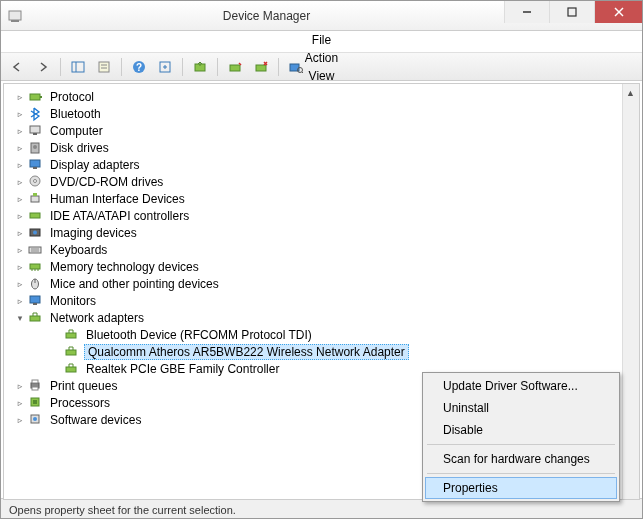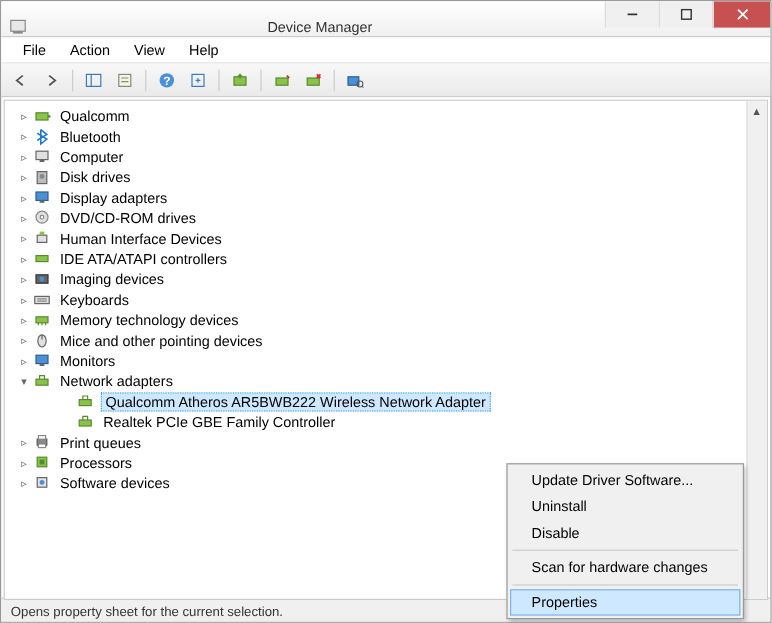--- a/index.html
+++ b/index.html
@@ -1,46 +1,46 @@
 <!DOCTYPE html>
 <html><head>
 <meta charset="utf-8">
 <style>
 * { margin: 0; padding: 0; box-sizing: border-box; font-family: "Segoe UI", Tahoma, sans-serif; }
 body { background: #fff; width: 643px; height: 519px; overflow: hidden; border: 1px solid #999; }
 
-.titlebar { height: 30px; background: linear-gradient(#fff, #f0f0f0); border-bottom: 1px solid #ccc; display: flex; align-items: flex-end; position: relative; }
+.titlebar { height: 30px; background: linear-gradient(#fff, #f0f0f0); border-bottom: 1px solid #ccc; display: flex; align-items: center; position: relative; }
 .titlebar-icon { width: 16px; height: 16px; margin: 0 6px; }
 .titlebar-title { flex: 1; text-align: center; font-size: 12px; color: #333; }
 .win-controls { display: flex; height: 100%; }
 .win-btn { width: 45px; height: 22px; display: flex; align-items: center; justify-content: center; font-size: 11px; border-left: 1px solid #ddd; cursor: pointer; }
 .win-min { background: #f0f0f0; }
 .win-max { background: #f0f0f0; }
 .win-close { background: #c75050; color: #fff; width: 48px; }
 
-.menubar { height: 22px; background: #fff; border-bottom: 1px solid #e0e0e0; display: flex; align-items: center; padding: 0 8px; }
+.menubar { height: 22px; background: #fff; border-bottom: 1px solid #e0e0e0; display: flex; align-items: center; padding: 0 8px; flex-direction: column; }
 .menu-item { padding: 2px 10px; font-size: 12px; cursor: pointer; }
 
 .toolbar { height: 28px; background: linear-gradient(#f8f8f8, #eaeaea); border-bottom: 1px solid #ccc; display: flex; align-items: center; padding: 0 4px; gap: 2px; }
 .tb-btn { width: 24px; height: 22px; display: flex; align-items: center; justify-content: center; cursor: pointer; border: 1px solid transparent; border-radius: 2px; }
 .tb-sep { width: 1px; height: 18px; background: #ccc; margin: 0 3px; }
 
 .content { position: relative; height: 417px; background: #fff; border: 1px solid #ccc; margin: 2px; }
 .tree { padding: 4px 2px; overflow: auto; height: 100%; font-size: 12px; position: relative; }
 .scroll-track { position: absolute; right: 0; top: 0; bottom: 0; width: 17px; background: #f0f0f0; border-left: 1px solid #ddd; }
 .scroll-up { position: absolute; top: 0; right: 0; width: 17px; height: 17px; font-size: 9px; display: flex; align-items: center; justify-content: center; color: #555; }
 
 .tree-row { display: flex; align-items: center; height: 17px; white-space: nowrap; padding-left: 8px; }
 .tree-row.child { padding-left: 58px; }
 .expander { width: 12px; height: 12px; margin-right: 2px; display: inline-flex; align-items: center; justify-content: center; font-size: 9px; color: #666; cursor: pointer; }
 .node-icon { width: 16px; height: 16px; margin-right: 4px; display: inline-flex; align-items: center; justify-content: center; font-size: 11px; }
 .node-label { padding: 0 2px; }
 .selected .node-label { background: #cde8ff; border: 1px dotted #3ba3e8; padding: 0 3px; text-align: center; }
 
-.context-menu { position: absolute; left: 422px; top: 386px; width: 198px; background: #f0f0f0; border: 1px solid #999; box-shadow: 2px 2px 4px rgba(0,0,0,0.3); z-index: 100; font-size: 12px; padding: 2px; }
+.context-menu { position: absolute; left: 422px; top: 372px; width: 198px; background: #f0f0f0; border: 1px solid #999; box-shadow: 2px 2px 4px rgba(0,0,0,0.3); z-index: 100; font-size: 12px; padding: 2px; }
 .ctx-item { padding: 4px 18px; cursor: pointer; }
 .ctx-item.highlighted { background: #cde8ff; border: 1px solid #7eb4ea; padding: 3px 17px; }
 .ctx-sep { height: 1px; background: #ccc; margin: 3px 2px; }
 
 .statusbar { height: 22px; background: #f0f0f0; border-top: 1px solid #ccc; display: flex; align-items: center; padding: 0 8px; font-size: 11px; color: #333; margin-top: -4px; }
 
 svg { display: block; }
 </style>
 </head>
 <body>
@@ -151,21 +151,21 @@
 <div class="content">
   <div class="tree" id="tree">
       <div class="tree-row">
         <span class="expander">▹</span>
         <span class="node-icon">
           <svg width="16" height="16">
             <rect x="2" y="5" width="10" height="6" fill="#8bc34a" stroke="#558b2f"></rect>
             <rect x="12" y="7" width="2" height="2" fill="#558b2f"></rect>
           </svg>
         </span>
-        <span class="node-label">Qualcomm</span>
+        <span class="node-label">Protocol</span>
       </div>
       <div class="tree-row">
         <span class="expander">▹</span>
         <span class="node-icon">
           <svg width="16" height="16">
             <path d="M6 2 L6 14 L11 10 L3 5 M6 2 L11 6 L3 11" fill="none" stroke="#1976d2" stroke-width="1.3"></path>
           </svg>
         </span>
         <span class="node-label">Bluetooth</span>
       </div>
@@ -283,20 +283,29 @@
       </div>
       <div class="tree-row">
         <span class="expander">▾</span>
         <span class="node-icon">
           <svg width="16" height="16">
             <rect x="2" y="6" width="10" height="5" fill="#8bc34a" stroke="#558b2f"></rect>
             <path d="M5 6 L5 3 L9 3 L9 6" fill="none" stroke="#558b2f"></path>
           </svg>
         </span>
         <span class="node-label">Network adapters</span>
+      </div>
+      <div class="tree-row child">
+        <span class="node-icon">
+          <svg width="16" height="16">
+            <rect x="2" y="6" width="10" height="5" fill="#8bc34a" stroke="#558b2f"></rect>
+            <path d="M5 6 L5 3 L9 3 L9 6" fill="none" stroke="#558b2f"></path>
+          </svg>
+        </span>
+        <span class="node-label">Bluetooth Device (RFCOMM Protocol TDI)</span>
       </div>
       <div class="tree-row child selected">
         <span class="node-icon">
           <svg width="16" height="16">
             <rect x="2" y="6" width="10" height="5" fill="#8bc34a" stroke="#558b2f"></rect>
             <path d="M5 6 L5 3 L9 3 L9 6" fill="none" stroke="#558b2f"></path>
           </svg>
         </span>
         <span class="node-label">Qualcomm Atheros AR5BWB222 Wireless Network Adapter</span>
       </div>

